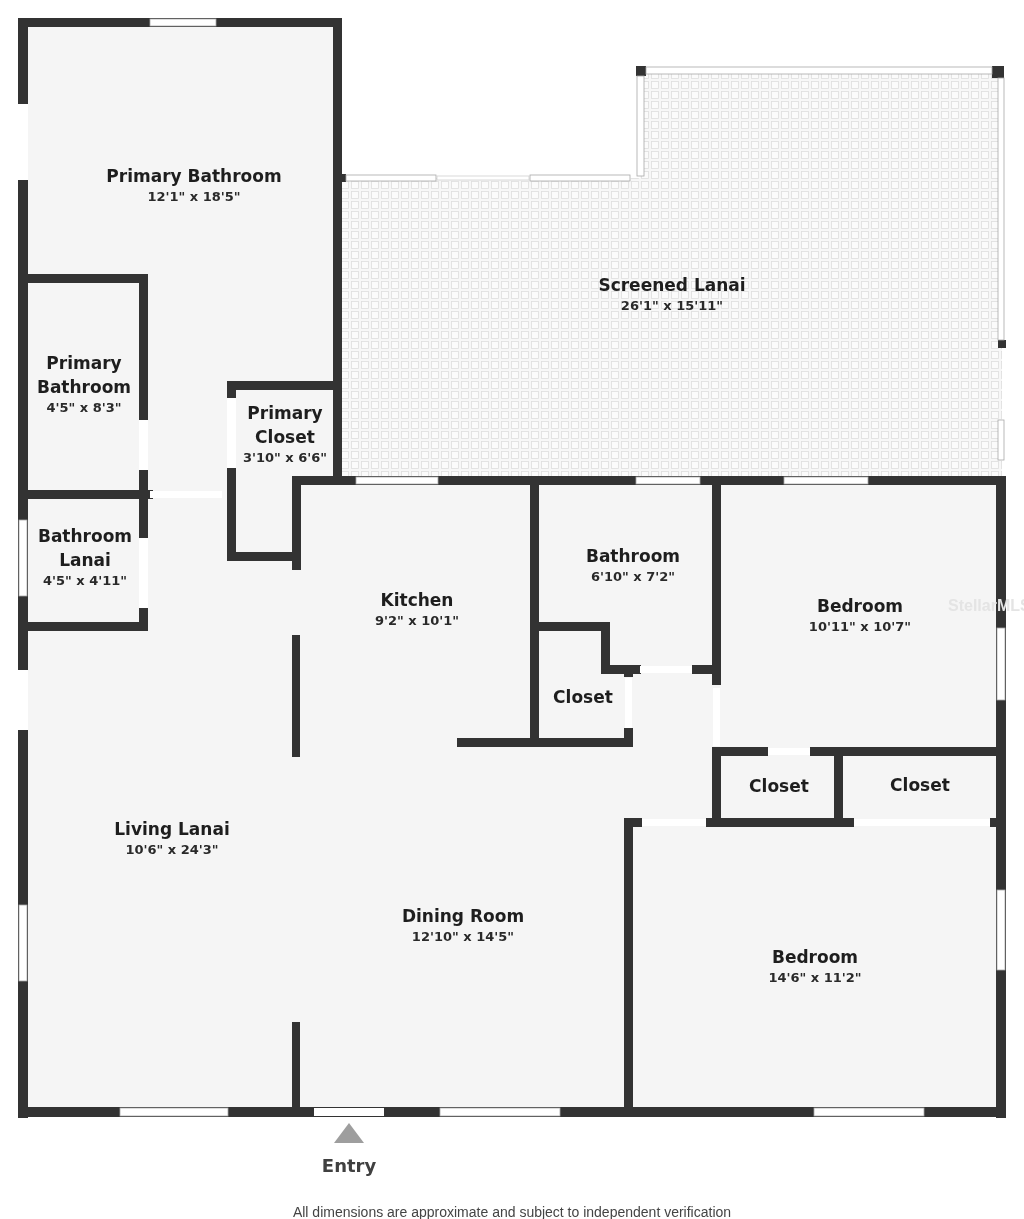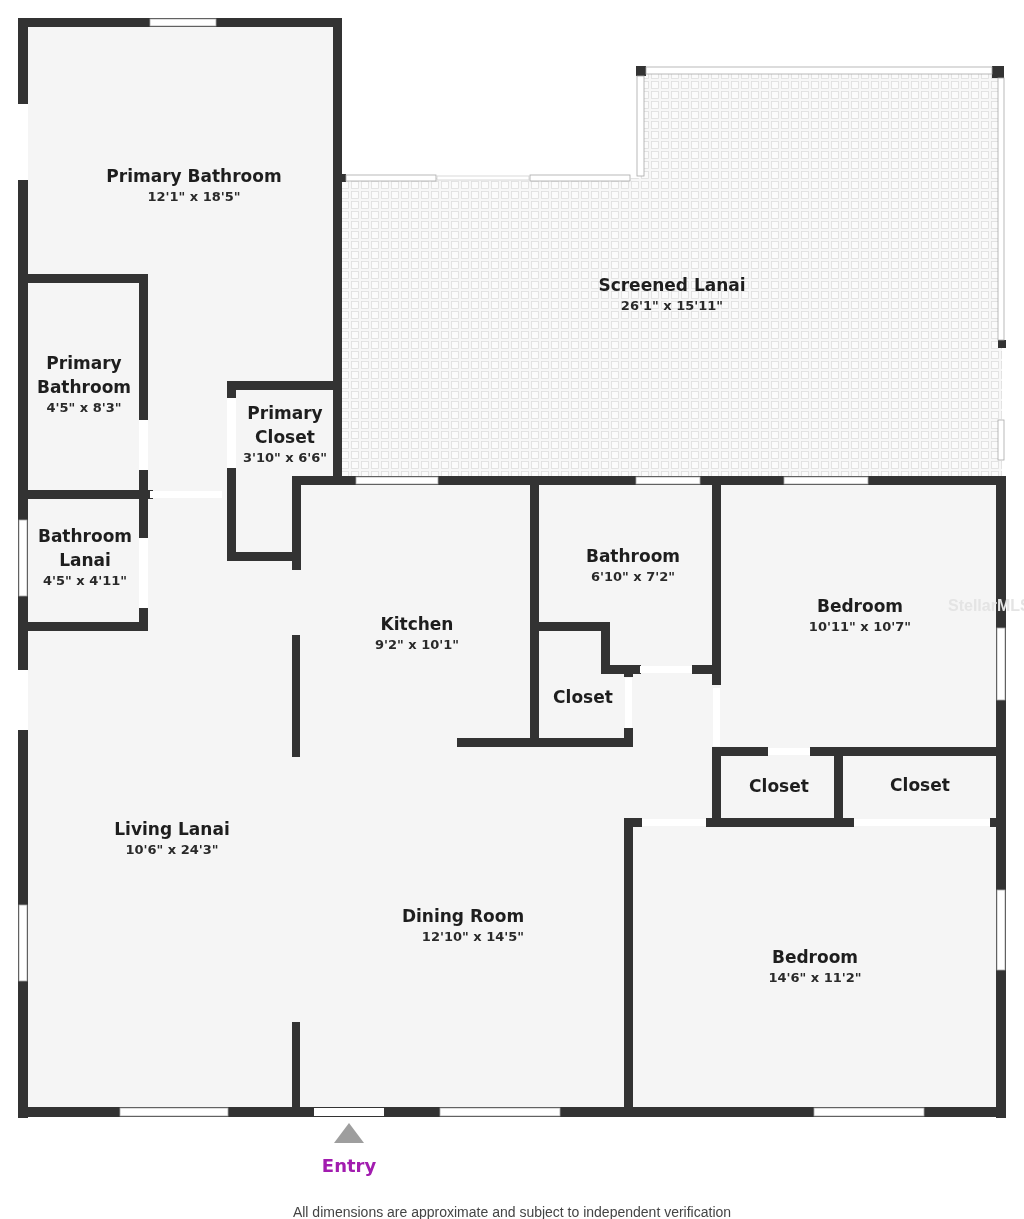--- a/index.html
+++ b/index.html
@@ -5,21 +5,21 @@
   html, body { margin:0; padding:0; background:#ffffff; }
   body { width:1024px; height:1219px; position:relative; overflow:hidden; font-family:"DejaVu Sans", sans-serif; }
   #plan { position:absolute; left:0; top:0; width:1024px; height:1219px; }
   .floor { fill:#f5f5f5; }
   .wall { fill:#333333; }
   .gap { fill:#ffffff; }
   .win-frame { fill:#ffffff; stroke:#a8a8a8; stroke-width:0.8; }
   .label { position:absolute; text-align:center; color:#1e1e1e; transform:translateX(-50%); white-space:nowrap; }
   .room-name { font-weight:bold; font-size:17px; line-height:24px; display:block; }
   .room-dim { font-weight:bold; font-size:13px; line-height:18px; display:block; color:#2a2a2a; }
-  .entry-label { position:absolute; font-weight:bold; font-size:18px; color:#a21caf; transform:translateX(-50%); }
+  .entry-label { position:absolute; font-weight:bold; font-size:18px; color:#404040; transform:translateX(-50%); }
   .disclaimer { position:absolute; font-size:14px; color:#444; transform:translateX(-50%); white-space:nowrap; font-family:"Liberation Sans", sans-serif; }
   .watermark { position:absolute; font-size:16px; color:#e4e4e4; font-weight:bold; font-family:"Liberation Sans", sans-serif; }
 </style>
 </head>
 <body>
 
 <svg id="plan" viewBox="0 0 1024 1219" xmlns="http://www.w3.org/2000/svg">
   <defs>
     <pattern id="tile" width="10" height="10" patternUnits="userSpaceOnUse">
       <rect width="10" height="10" fill="#f7f7f7"></rect>
@@ -158,21 +158,21 @@
   <span class="room-name">Closet</span>
   <span class="room-dim">3'10" x 6'6"</span>
 </div>
 
 <div class="label" style="left:85px; top:524px;">
   <span class="room-name">Bathroom</span>
   <span class="room-name">Lanai</span>
   <span class="room-dim">4'5" x 4'11"</span>
 </div>
 
-<div class="label" style="left:417px; top:588px;margin-top:24px;">
+<div class="label" style="left:417px; top:588px;">
   <span class="room-name">Kitchen</span>
   <span class="room-dim">9'2" x 10'1"</span>
 </div>
 
 <div class="label" style="left:633px; top:544px;">
   <span class="room-name">Bathroom</span>
   <span class="room-dim">6'10" x 7'2"</span>
 </div>
 
 <div class="label" style="left:860px; top:594px;">
@@ -190,21 +190,21 @@
 
 <div class="label" style="left:920px; top:773px;">
   <span class="room-name">Closet</span>
 </div>
 
 <div class="label" style="left:172px; top:817px;">
   <span class="room-name">Living Lanai</span>
   <span class="room-dim">10'6" x 24'3"</span>
 </div>
 
-<div class="label" style="left:463px; top:904px;text-align:right;">
+<div class="label" style="left:463px; top:904px;">
   <span class="room-name">Dining Room</span>
   <span class="room-dim">12'10" x 14'5"</span>
 </div>
 
 <div class="label" style="left:815px; top:945px;">
   <span class="room-name">Bedroom</span>
   <span class="room-dim">14'6" x 11'2"</span>
 </div>
 
 <div class="entry-label" style="left:349px; top:1155px;">Entry</div>

